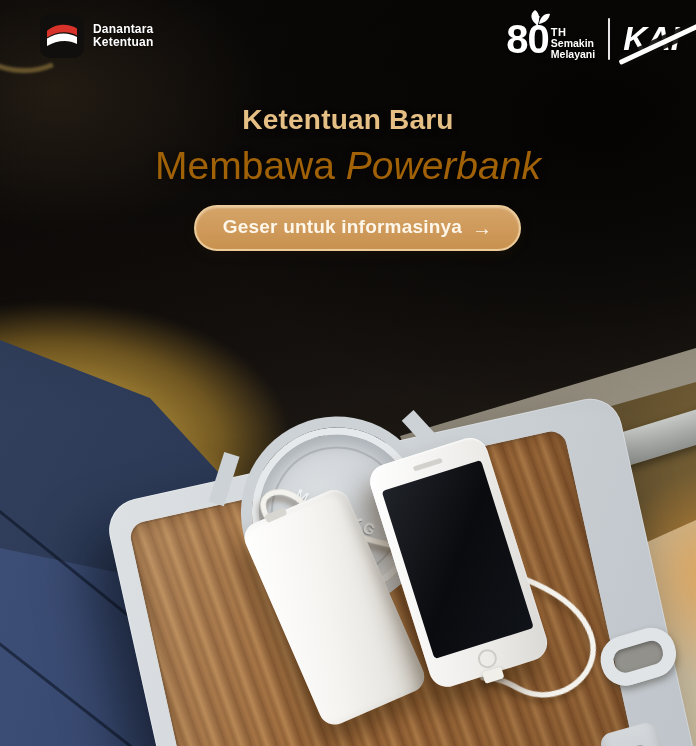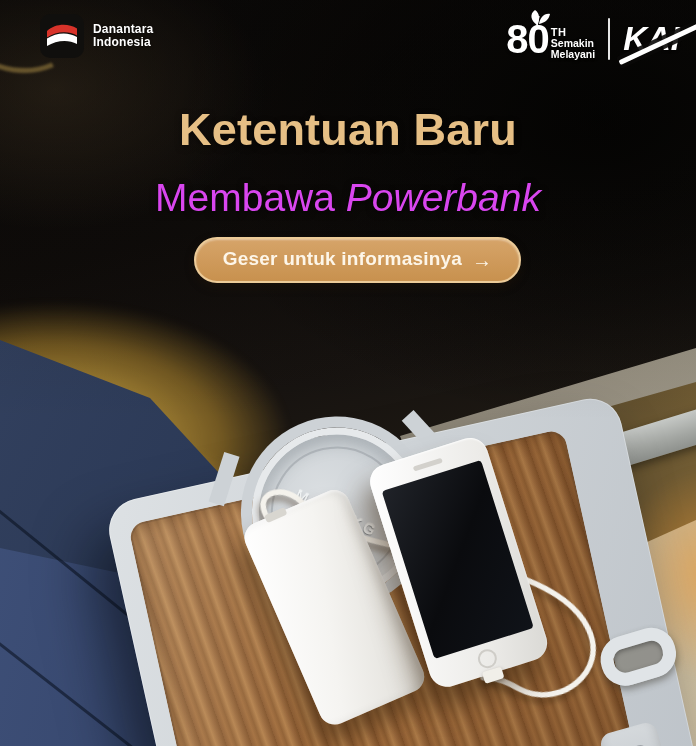--- a/index.html
+++ b/index.html
@@ -140,23 +140,23 @@
   .anniv-tag { font-size:10.5px; font-weight:bold; line-height:1.08; }
   .logo-divider { width:2px; height:42px; background:rgba(255,255,255,.9); border-radius:1px; }
   .kai { position:relative; color:#fff; }
   .kai-word { font-size:33px; font-weight:900; font-style:italic; letter-spacing:0;
     text-shadow:0 1px 3px rgba(0,0,0,.6); }
   .kai-slash { position:absolute; left:-8px; top:53%; width:96px; height:5px; background:#fff;
     transform:rotate(-25deg); border-radius:2px;
     box-shadow:0 3px 0 1px rgba(10,9,8,.9), 0 -3px 0 1px rgba(10,9,8,.9); }
 
   .hero { position:absolute; top:104px; left:0; right:0; text-align:center; }
-  .title-1 { font-size:45px; font-weight:800; color:#e6bf85; letter-spacing:.2px;
+  .title-1 { font-size:28px; font-weight:800; color:#e6bf85; letter-spacing:.2px;
     text-shadow:0 2px 6px rgba(0,0,0,.5); }
-  .title-2 { font-size:39px; font-weight:500; color:#d946ef; margin-top:19px; line-height:1.16;
+  .title-2 { font-size:39px; font-weight:500; color:#a16207; margin-top:7px; line-height:1.16;
     text-shadow:0 2px 7px rgba(0,0,0,.55); }
   .title-2 .ital { font-style:italic; }
   .body-copy { margin:15px auto 0; width:624px; font-size:20.5px; line-height:1.37;
     color:#f4f0e6; font-weight:500; text-shadow:0 2px 6px rgba(0,0,0,.55); }
   .body-copy .ital { font-style:italic; }
 
   .cta-row { margin-top:17px;margin-left:19px; }
   .cta { display:inline-flex; align-items:center; gap:10px; padding:9px 27px 11px;
     border-radius:999px; cursor:pointer;
     background:linear-gradient(#d6a469,#c8914e);
@@ -222,21 +222,21 @@
 
     <div class="header">
       <div class="danantara">
         <svg width="44" height="44" viewBox="0 0 44 44">
           <rect x="0" y="0" width="44" height="44" rx="10" fill="#100f0d"></rect>
           <path d="M7 17 C 15 9.5, 28 9, 37 14.5 L 37 21.5 C 28 16.5, 16 17.5, 7 23.5 Z" fill="#d8332a"></path>
           <path d="M7 24.5 C 16 18.5, 28 17.5, 37 23 L 37 30 C 28 25, 16 26.5, 7 32 Z" fill="#ffffff"></path>
         </svg>
         <div class="danantara-text">
           <div>Danantara</div>
-          <div>Indonesia</div>
+          <div>Ketentuan</div>
         </div>
       </div>
 
       <div class="logo-right">
         <div class="anniv">
           <div class="anniv-num-wrap">
             <svg class="leaf" width="26" height="18" viewBox="0 0 26 18">
               <path d="M12 17 C 6 13, 4 6, 10 2 C 15 5, 15 12, 12 17 Z" fill="#fff"></path>
               <path d="M14 16 C 15 10, 19 5, 25 6 C 24 12, 19 15, 14 16 Z" fill="#fff"></path>
               <path d="M12 18 C 12.5 14, 13 11, 14 8" stroke="#fff" stroke-width="1.6" fill="none"></path>

